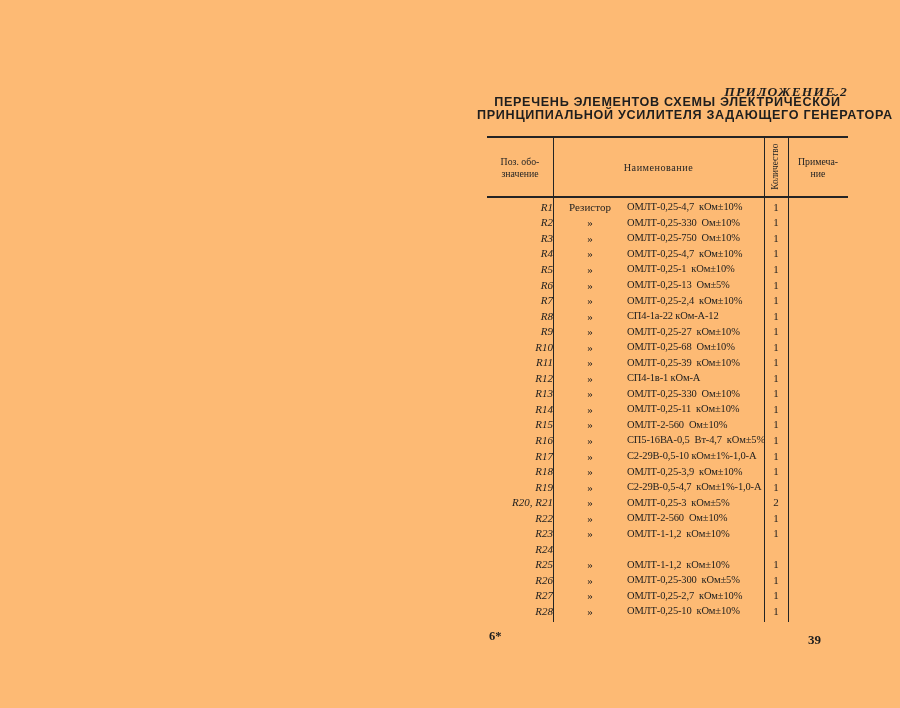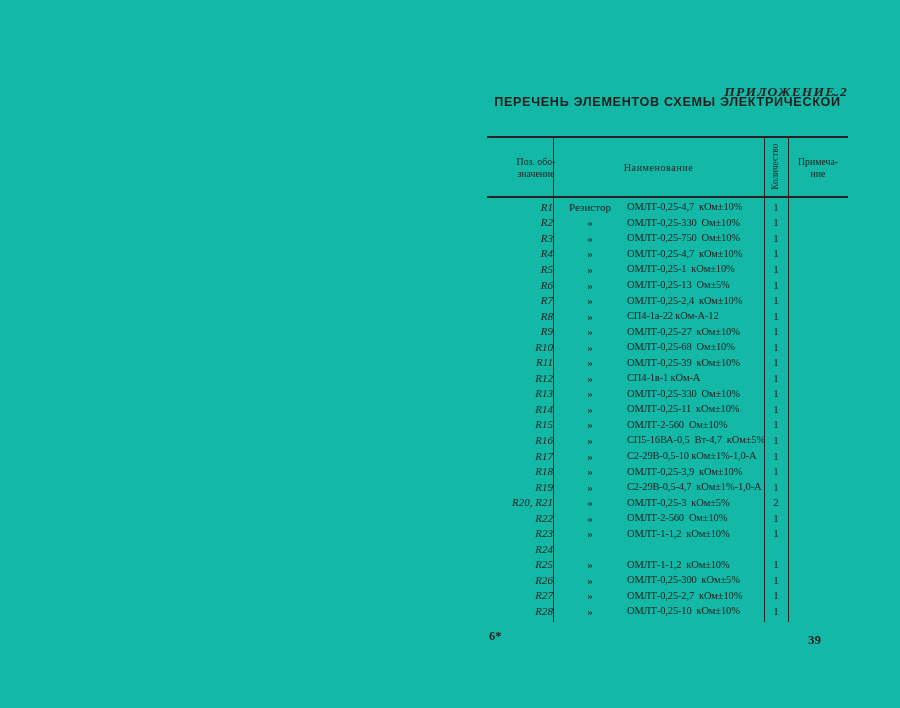--- a/index.html
+++ b/index.html
@@ -1,19 +1,19 @@
 <!DOCTYPE html>
 <html><head>
 <meta charset="utf-8">
 <style>
   html,body{margin:0;padding:0;background:#ffffff;}
   .canvas{
     position:relative;
     width:900px;height:708px;
-    background:#14b8a6;
+    background:#fdba74;
     font-family:"Liberation Serif", serif;
     color:#1e1e1e;
     overflow:hidden;
   }
   .appendix{
     position:absolute; top:84px; right:52px;
     font-style:italic; font-weight:bold;
     font-size:13.5px; letter-spacing:1.2px;
     white-space:nowrap;
   }
@@ -31,21 +31,21 @@
   }
   .hrule{position:absolute; left:0; width:361px; background:#242424;}
   .hrule.top{top:0; height:2px;}
   .hrule.head{top:60px; height:2.4px;}
   .vrule{position:absolute; top:2px; width:1.4px; height:484px; background:#242424;}
   .v1{left:66px;} .v2{left:277px;} .v3{left:301px;}
   .hcell{
     position:absolute; text-align:center;
     font-size:9.8px; line-height:11.5px; color:#242424;
   }
-  .h-pos{left:16px; top:20px; width:66px;}
+  .h-pos{left:0; top:20px; width:66px;}
   .h-name{left:66px; top:26px; width:211px; font-size:10.2px; letter-spacing:0.5px;}
   .h-qty{left:277px; top:2px; width:24px; height:58px;
          display:flex; align-items:center; justify-content:center;}
   .h-qty span{transform:rotate(-90deg); white-space:nowrap; font-size:9.3px;}
   .h-note{left:301px; top:20px; width:60px;}
   .tbody{position:absolute; left:0; top:63px; width:361px;}
   .row{display:flex; align-items:center; height:15.55px;}
   .c-pos{width:66px; text-align:right; font-style:italic; font-size:11px; white-space:nowrap;}
   .c-prefix{width:74px; text-align:center; font-size:11px; white-space:nowrap;}
   .c-spec{width:137px; font-size:10.5px; letter-spacing:-0.15px; white-space:pre; overflow:visible;}
@@ -62,20 +62,21 @@
 </style>
 </head>
 <body>
 
 <div class="canvas">
 
   <div class="appendix">ПРИЛОЖЕНИЕ 2</div>
 
   <div class="title">
     <div>ПЕРЕЧЕНЬ ЭЛЕМЕНТОВ СХЕМЫ ЭЛЕКТРИЧЕСКОЙ</div>
+    <div>ПРИНЦИПИАЛЬНОЙ УСИЛИТЕЛЯ ЗАДАЮЩЕГО ГЕНЕРАТОРА</div>
   </div>
 
   <div class="ptable">
     <div class="hrule top"></div>
     <div class="hrule head"></div>
     <div class="vrule v1"></div>
     <div class="vrule v2"></div>
     <div class="vrule v3"></div>
 
     <div class="hcell h-pos">

